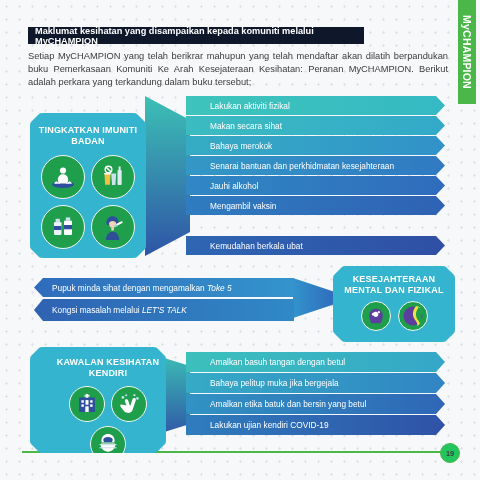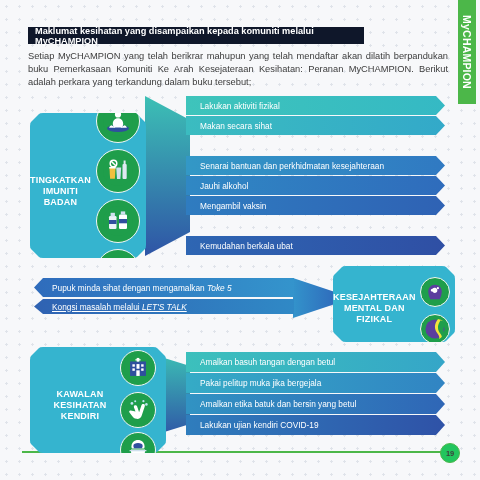--- a/index.html
+++ b/index.html
@@ -42,21 +42,21 @@
   #hdr-para{
     position:absolute;left:28px;top:50px;width:420px;
     color:#3c3c3c;font-size:9.3px;line-height:13.2px;
     text-align:justify;
   }
 
   
   .labelbox{
     position:absolute;background:#35b4cf;
     border-radius:13px;
-    display:flex;flex-direction:row;align-items:center;
+    display:flex;flex-direction:column;align-items:center;
     z-index:4;
     clip-path:polygon(0 10px,10px 0,calc(100% - 10px) 0,100% 10px,100% calc(100% - 10px),calc(100% - 10px) 100%,10px 100%,0 calc(100% - 10px));
   }
   .labelbox .cap{
     color:#ffffff;font-size:9px;font-weight:bold;text-align:center;
     line-height:11px;letter-spacing:.2px;
     white-space:pre-line;
   }
   .icons{display:flex;flex-wrap:wrap;justify-content:center;}
   .ico{
@@ -73,21 +73,21 @@
     display:flex;align-items:center;
     box-sizing:border-box;
     color:#ffffff;
     z-index:3;
   }
   .bar .btxt{font-size:8.3px;white-space:nowrap;}
   .bar .btxt i{font-style:italic;margin-top:8px;}
   
   .bar.right{
     clip-path:polygon(0 0, calc(100% - 9px) 0, 100% 50%, calc(100% - 9px) 100%, 0 100%);
-    padding-left:14px;
+    padding-left:24px;
   }
   
   .bar.left{
     clip-path:polygon(9px 0, 100% 0, 100% 100%, 9px 100%, 0 50%);
     padding-left:18px;
   }
 
   
   .wedge{position:absolute;z-index:2;}
 
@@ -182,39 +182,42 @@
       </div>
     </div>
   </div>
 
   <div class="bar right" style="left:186px;top:96px;width:259px;height:19px;background:linear-gradient(90deg,#3ec4bb,#35b9c4);">
     <span class="btxt">Lakukan aktiviti fizikal</span>
   </div>
   <div class="bar right" style="left:186px;top:116px;width:259px;height:19px;background:linear-gradient(90deg,#3bbcc0,#33a9c9);">
     <span class="btxt">Makan secara sihat</span>
   </div>
+  <div class="bar right" style="left:186px;top:136px;width:259px;height:19px;background:linear-gradient(90deg,#36acc4,#3192c9);">
+    <span class="btxt">Bahaya merokok</span>
+  </div>
   <div class="bar right" style="left:186px;top:156px;width:259px;height:19px;background:linear-gradient(90deg,#3398c6,#3079c2);">
     <span class="btxt">Senarai bantuan dan perkhidmatan kesejahteraan</span>
   </div>
   <div class="bar right" style="left:186px;top:176px;width:259px;height:19px;background:linear-gradient(90deg,#3088c4,#2f6cbc);">
     <span class="btxt">Jauhi alkohol</span>
   </div>
   <div class="bar right" style="left:186px;top:196px;width:259px;height:19px;background:linear-gradient(90deg,#2f7cc0,#2f62b4);">
     <span class="btxt">Mengambil vaksin</span>
   </div>
   <div class="bar right" style="left:186px;top:236px;width:259px;height:19px;background:linear-gradient(90deg,#2e66b3,#2f4fa4);">
     <span class="btxt">Kemudahan berkala ubat</span>
   </div>
 
   <div class="bar left" style="left:34px;top:278px;width:260px;height:19px;background:linear-gradient(90deg,#2f6cbc,#3494cc);">
     <span class="btxt">
       <span>Pupuk minda sihat dengan mengamalkan </span><i>Toke 5</i>
     </span>
   </div>
-  <div class="bar left" style="left:34px;top:299px;width:260px;height:15px;background:linear-gradient(90deg,#2f62b2,#3089c6);text-decoration:underline;">
+  <div class="bar left" style="left:34px;top:299px;width:260px;height:22px;background:linear-gradient(90deg,#2f62b2,#3089c6);">
     <span class="btxt">
       <span>Kongsi masalah melalui </span><i>LET'S TALK</i>
     </span>
   </div>
   <svg class="wedge" style="left:293px;top:278px;width:42px;height:40px" viewBox="0 0 42 40">
     <defs>
       <linearGradient id="wg2" x1="0" y1="0" x2="1" y2="0">
         <stop offset="0" stop-color="#3393cb"></stop>
           <stop offset="1" stop-color="#2f6cbc"></stop>
       </linearGradient>
@@ -293,21 +296,21 @@
           <rect x="6" y="18.4" width="18" height="1.2" fill="#cfe0ee"></rect>
         </svg>
       </div>
     </div>
   </div>
 
   <div class="bar right" style="left:186px;top:352px;width:259px;height:20px;background:linear-gradient(90deg,#3cc0bc,#35a6c8);">
     <span class="btxt">Amalkan basuh tangan dengan betul</span>
   </div>
   <div class="bar right" style="left:186px;top:373px;width:259px;height:20px;background:linear-gradient(90deg,#35abc6,#3184c3);">
-    <span class="btxt">Pakai pelitup muka jika bergejala</span>
+    <span class="btxt">Bahaya pelitup muka jika bergejala</span>
   </div>
   <div class="bar right" style="left:186px;top:394px;width:259px;height:20px;background:linear-gradient(90deg,#3193c3,#2f66b6);">
     <span class="btxt">Amalkan etika batuk dan bersin yang betul</span>
   </div>
   <div class="bar right" style="left:186px;top:415px;width:259px;height:20px;background:linear-gradient(90deg,#2f7dbd,#2f52a7);">
     <span class="btxt">Lakukan ujian kendiri COVID-19</span>
   </div>
 
   <div id="footer-rule"></div>
   <div id="page-num">

